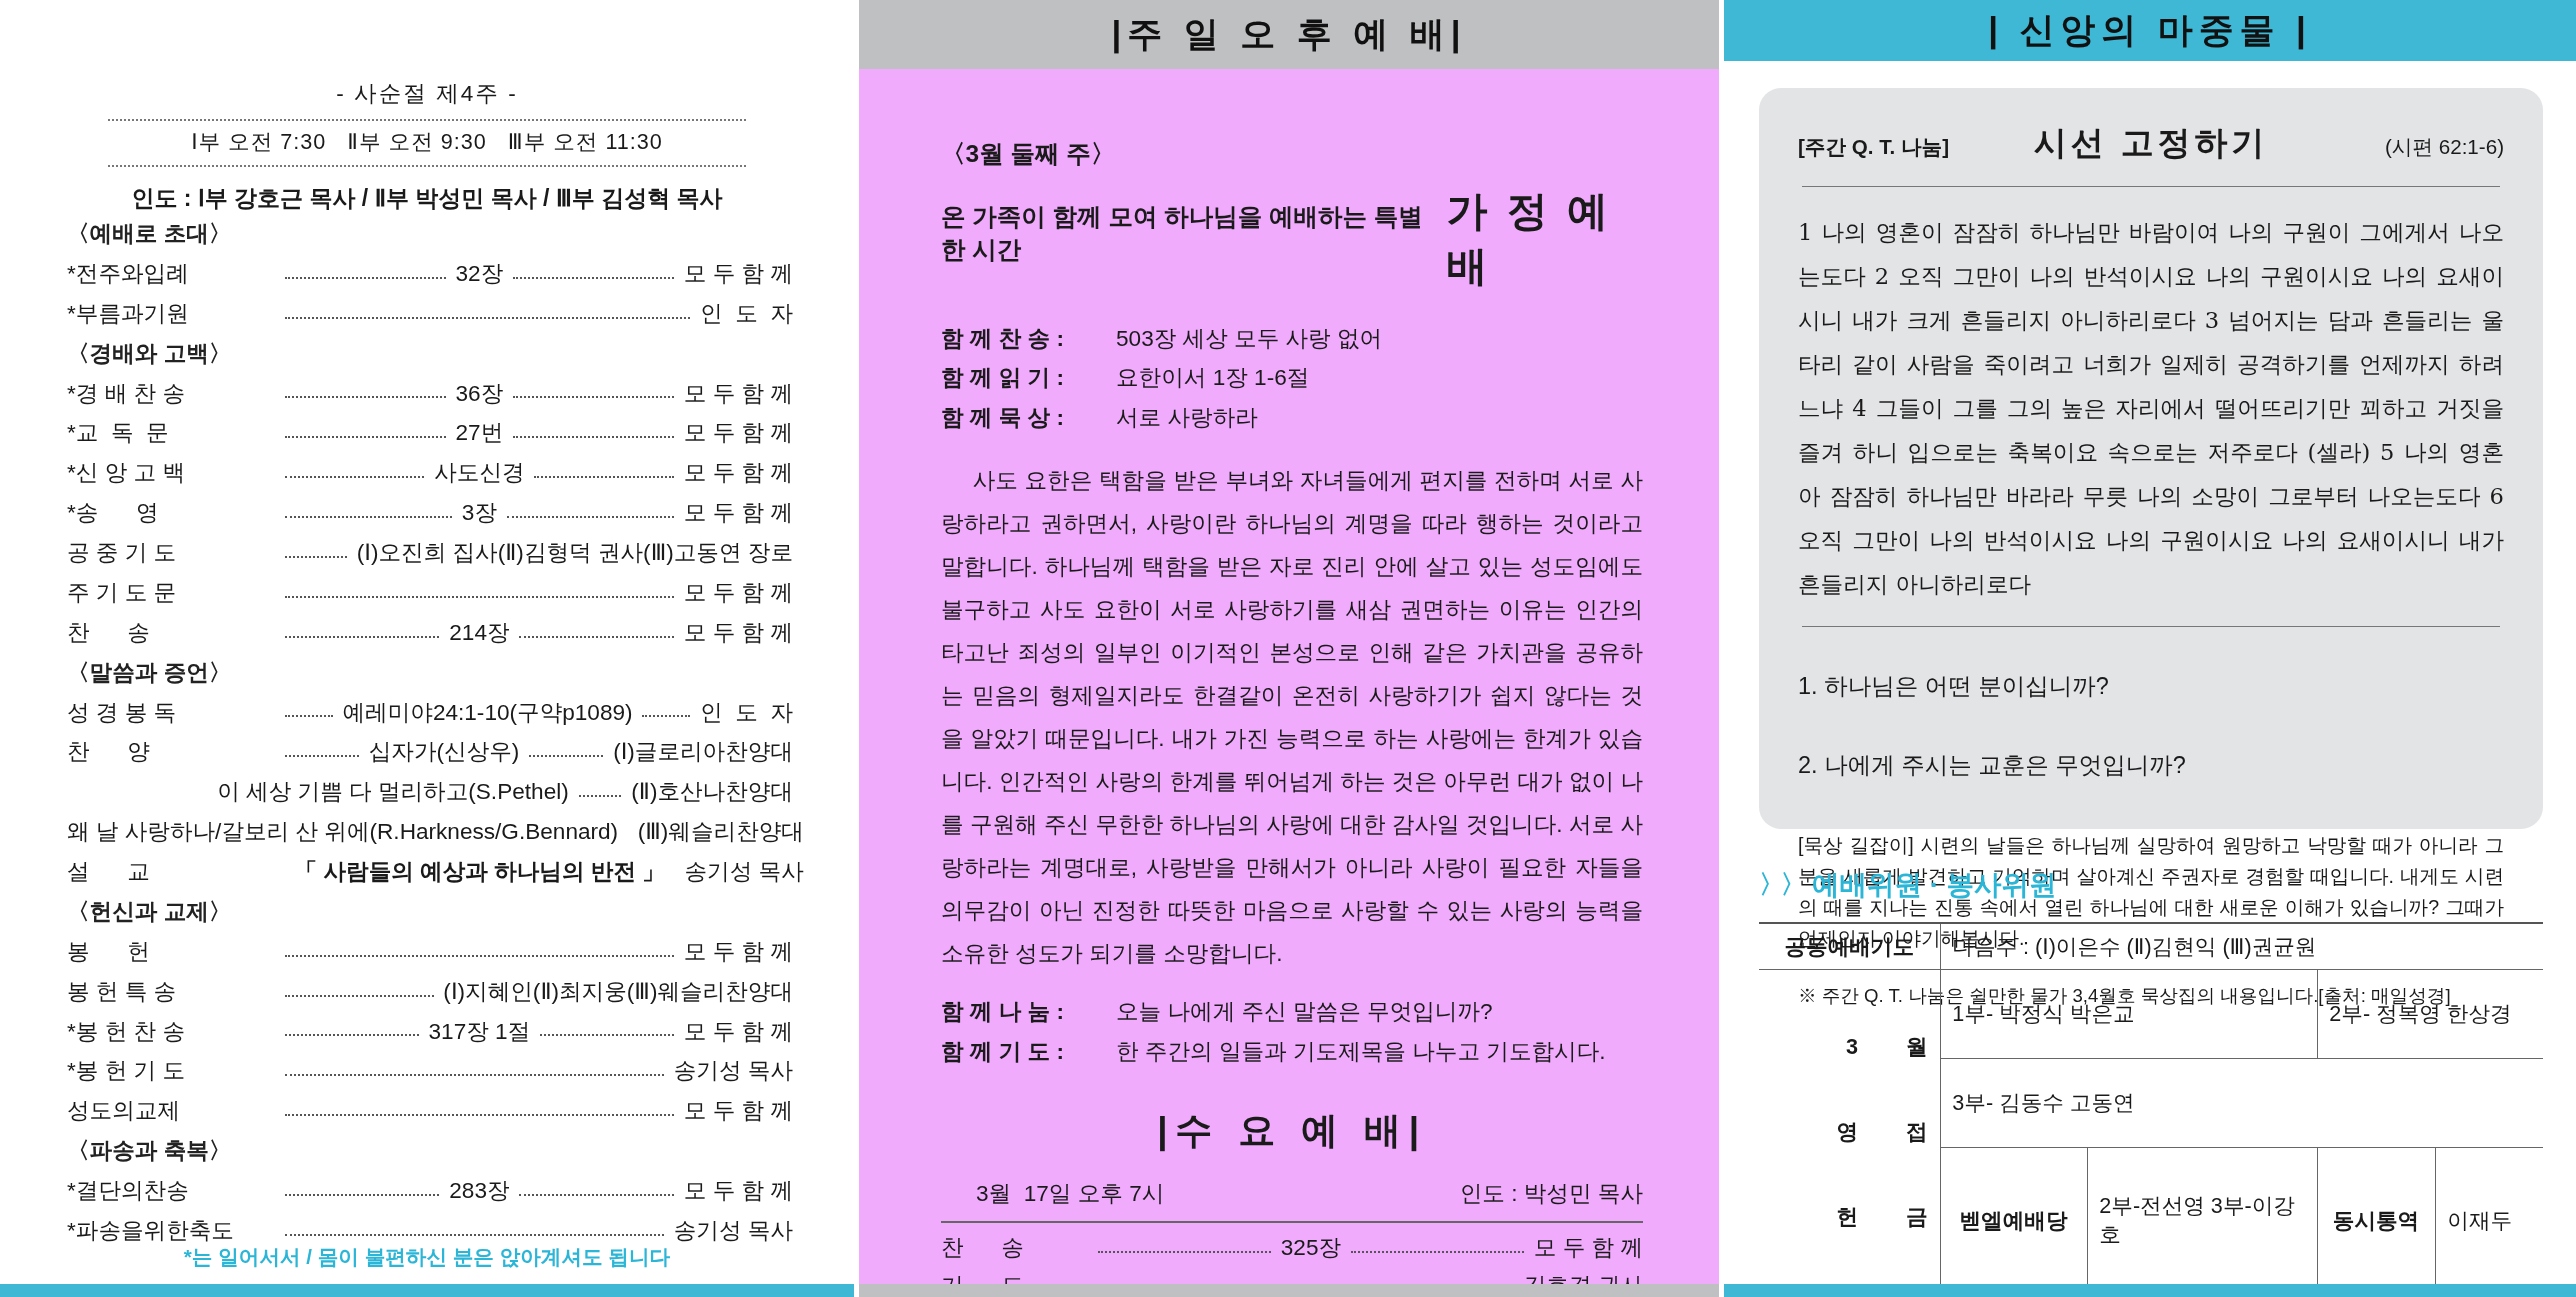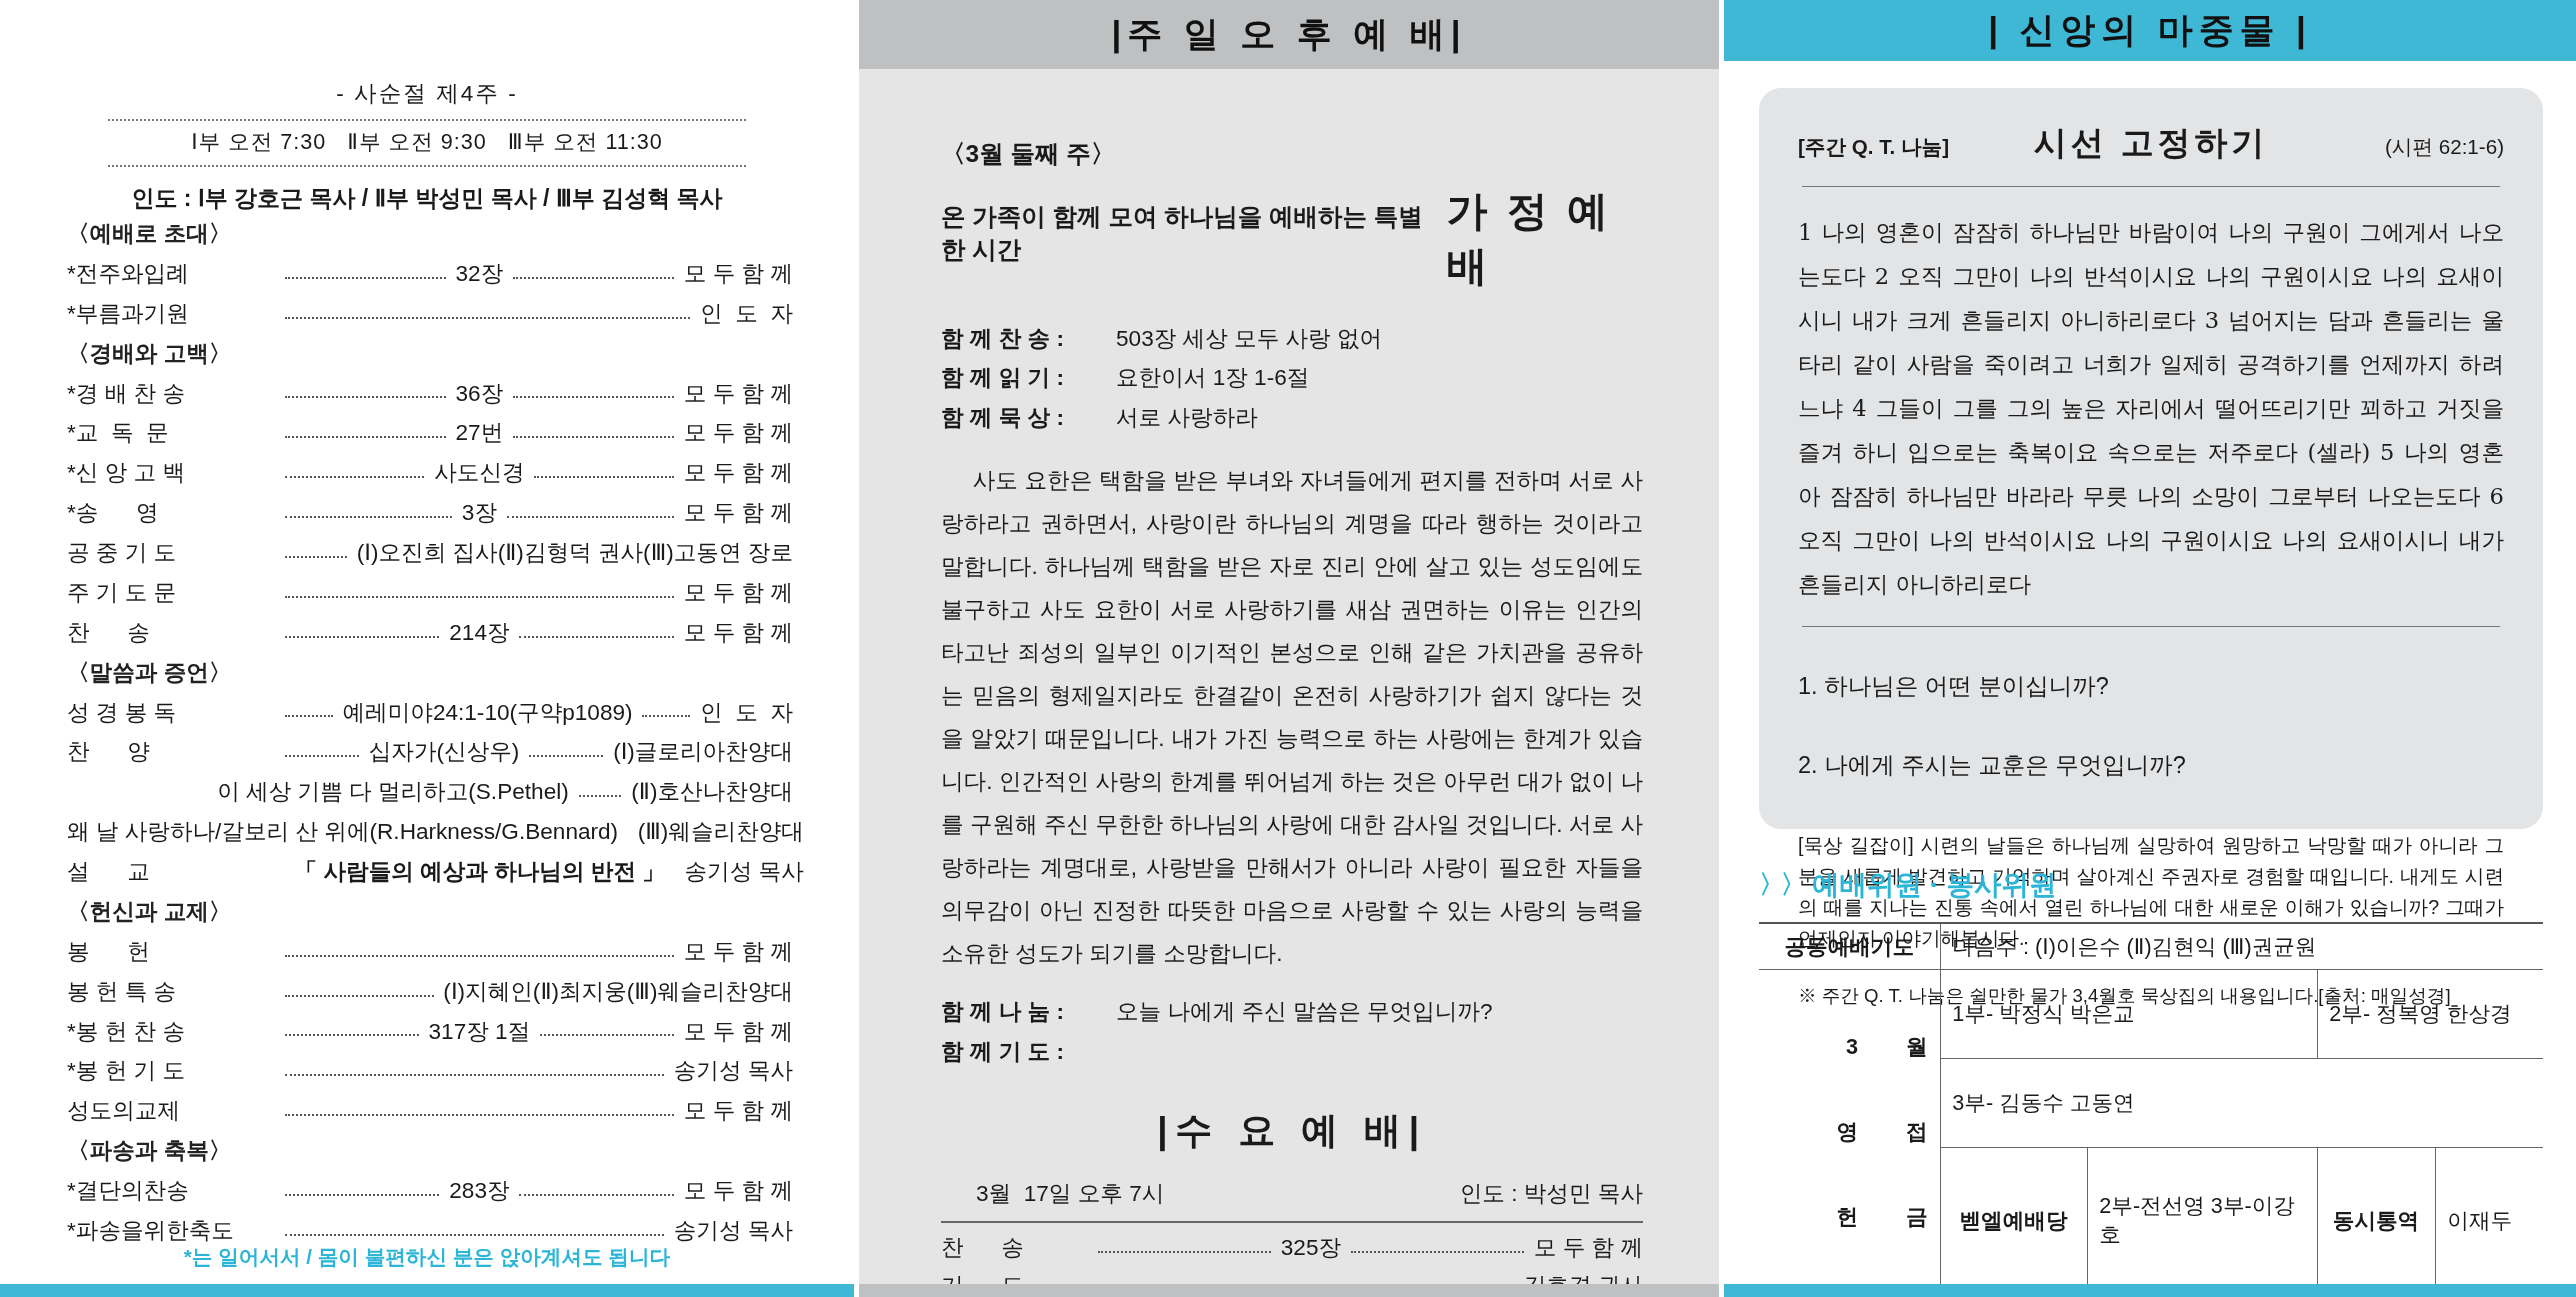--- a/index.html
+++ b/index.html
@@ -1,20 +1,20 @@
 <!DOCTYPE html>
 <html><head>
 <meta charset="utf-8">
 <style>
   html,body{margin:0;padding:0;background:#fff;}
   #page{position:relative;width:2576px;height:1297px;background:#fff;overflow:hidden;
         font-family:"Liberation Sans",sans-serif;color:#1a1a1a;}
   .panel{position:absolute;top:0;bottom:0;}
   #p-left{left:0;width:854px;background:#fff;}
-  #p-mid{left:859px;width:860px;background:#e5e5e5;text-decoration:underline;}
+  #p-mid{left:859px;width:860px;background:#f0abfc;text-decoration:underline;}
   #p-right{left:1724px;width:852px;background:#fff;}
   .band{position:absolute;left:0;right:0;top:0;display:flex;align-items:center;justify-content:center;
         font-weight:bold;font-size:35px;letter-spacing:5.9px;color:#111;}
   .band.teal{background:#3fb8d5;height:61px;}
   .band.gray{background:#bec0c2;height:69px;}
   .bottombar{position:absolute;left:0;right:0;bottom:0;height:12.7px;}
   .bottombar.teal{background:#3fb8d5;}
   .bottombar.gray{background:#bec0c2;}
 
   
@@ -258,20 +258,21 @@
           </div>
       </div>
       <div class="mbody">사도 요한은 택함을 받은 부녀와 자녀들에게 편지를 전하며 서로 사랑하라고 권하면서, 사랑이란 하나님의 계명을 따라 행하는 것이라고 말합니다. 하나님께 택함을 받은 자로 진리 안에 살고 있는 성도임에도 불구하고 사도 요한이 서로 사랑하기를 새삼 권면하는 이유는 인간의 타고난 죄성의 일부인 이기적인 본성으로 인해 같은 가치관을 공유하는 믿음의 형제일지라도 한결같이 온전히 사랑하기가 쉽지 않다는 것을 알았기 때문입니다. 내가 가진 능력으로 하는 사랑에는 한계가 있습니다. 인간적인 사랑의 한계를 뛰어넘게 하는 것은 아무런 대가 없이 나를 구원해 주신 무한한 하나님의 사랑에 대한 감사일 것입니다. 서로 사랑하라는 계명대로, 사랑받을 만해서가 아니라 사랑이 필요한 자들을 의무감이 아닌 진정한 따뜻한 마음으로 사랑할 수 있는 사랑의 능력을 소유한 성도가 되기를 소망합니다.</div>
       <div class="mshare">
         <div class="mline">
             <span class="mlab">함 께 나 눔 : </span>
             <span>오늘 나에게 주신 말씀은 무엇입니까?</span>
           </div>
         <div class="mline">
             <span class="mlab">함 께 기 도 : </span>
+            <span>한 주간의 일들과 기도제목을 나누고 기도합시다.</span>
           </div>
       </div>
 
       <div class="wedtitle">|수 요 예 배|</div>
       <div class="weddate">
         <span>3월  17일 오후 7시</span>
         <span>인도 : 박성민 목사</span>
       </div>
       <hr class="solidrule">
       <div class="wol">

